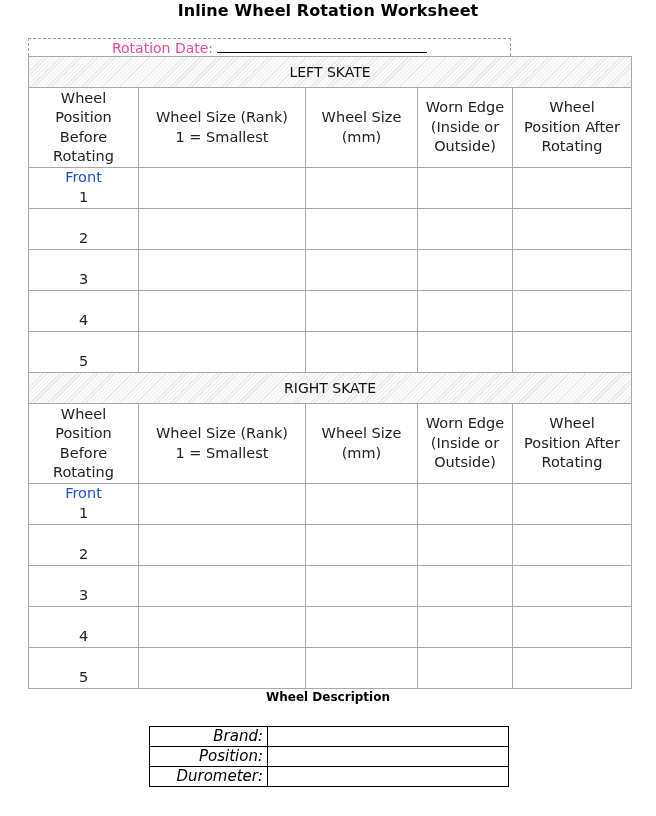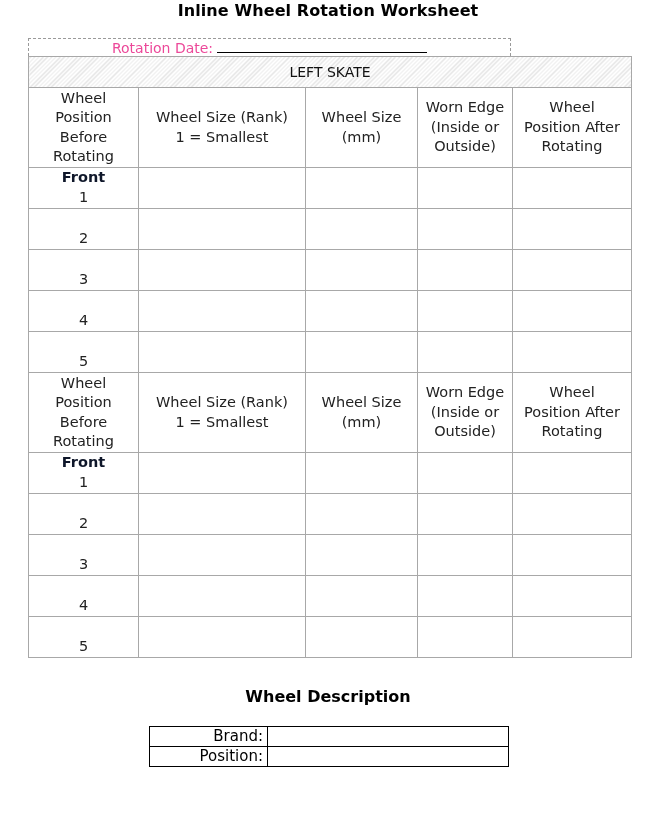--- a/index.html
+++ b/index.html
@@ -6,24 +6,24 @@
   body { width:656px; height:816px; position:relative; overflow:hidden; font-family:"DejaVu Sans", sans-serif; color:#000; }
   .title { position:absolute; top:0; left:0; width:656px; text-align:center; font-size:16px; line-height:22px; font-weight:bold; letter-spacing:0.1px; }
   .date-box { position:absolute; left:28px; top:38px; width:483px; height:18px; border:1px dashed #9a9a9a; border-bottom:none; box-sizing:border-box; text-align:center; font-size:14px; line-height:18px; color:#ec4899; font-weight:normal; }
   .date-line { display:inline-block; width:210px; border-bottom:1px solid #000; height:13px; vertical-align:baseline; margin-left:4px; }
   table.main { position:absolute; left:28px; border-collapse:collapse; table-layout:fixed; width:603px; }
   table.main td { border:1px solid #a8a8a8; padding:0; box-sizing:border-box; text-align:center; vertical-align:middle; font-size:14.5px; line-height:19.5px; color:#222; }
   .hatch { height:31px; font-size:14px !important; line-height:20px !important; background:repeating-linear-gradient(135deg, #e3e3e3 0px, #e3e3e3 1px, #ffffff 1px, #ffffff 3px); color:#111 !important; }
   .hdr { height:80px; }
   .row { height:41px; }
   .pos { vertical-align:bottom !important; padding-bottom:1px !important; }
-  .front { font-weight:bold; display:block; color:#0f172a; }
-  .desc-title { position:absolute; top:686px; left:0; width:656px; text-align:center; font-size:16px; line-height:22px; font-weight:bold; }
+  .front { font-weight:normal; display:block; color:#1d4ed8; }
+  .desc-title { position:absolute; top:686px; left:0; width:656px; text-align:center; font-size:12px; line-height:22px; font-weight:bold; }
   table.desc { position:absolute; left:149px; top:726px; border-collapse:collapse; table-layout:fixed; width:359px; }
-  table.desc td { border:1px solid #000; height:20px; padding:0 4px 0 0; font-size:15px; line-height:19px; box-sizing:border-box; }
+  table.desc td { border:1px solid #000; height:20px; padding:0 4px 0 0; font-size:15px; line-height:19px; box-sizing:border-box;font-style:italic; }
   table.desc td.lbl { text-align:right; width:118px; }
   table.desc td.val { width:241px; }
 </style>
 </head>
 <body>
 
 <div class="title">Inline Wheel Rotation Worksheet</div>
 
 <div class="date-box">
   <span>Rotation Date:</span><span class="date-line"></span>
@@ -77,20 +77,23 @@
     <td></td>
   </tr>
   <tr class="row">
     <td class="pos">5</td>
     <td></td>
     <td></td>
     <td></td>
     <td></td>
   </tr>
 
+  <tr>
+        <td colspan="5" class="hatch">RIGHT SKATE</td>
+      </tr>
   <tr class="hdr">
     <td><span>Wheel</span><br><span>Position</span><br><span>Before</span><br><span>Rotating</span></td>
     <td><span>Wheel Size (Rank)</span><br><span>1 = Smallest</span></td>
     <td><span>Wheel Size</span><br><span>(mm)</span></td>
     <td><span>Worn Edge</span><br><span>(Inside or</span><br><span>Outside)</span></td>
     <td><span>Wheel</span><br><span>Position After</span><br><span>Rotating</span></td>
   </tr>
   <tr class="row">
     <td class="pos"><span class="front">Front</span><span>1</span></td>
     <td></td>
@@ -134,14 +137,18 @@
 <table class="desc">
   <tbody>
       <tr>
     <td class="lbl">Brand:</td>
     <td class="val"></td>
   </tr>
   <tr>
     <td class="lbl">Position:</td>
     <td class="val"></td>
   </tr>
+  <tr>
+    <td class="lbl">Durometer:</td>
+    <td class="val"></td>
+  </tr>
 </tbody>
   </table>
 
 </body></html>

